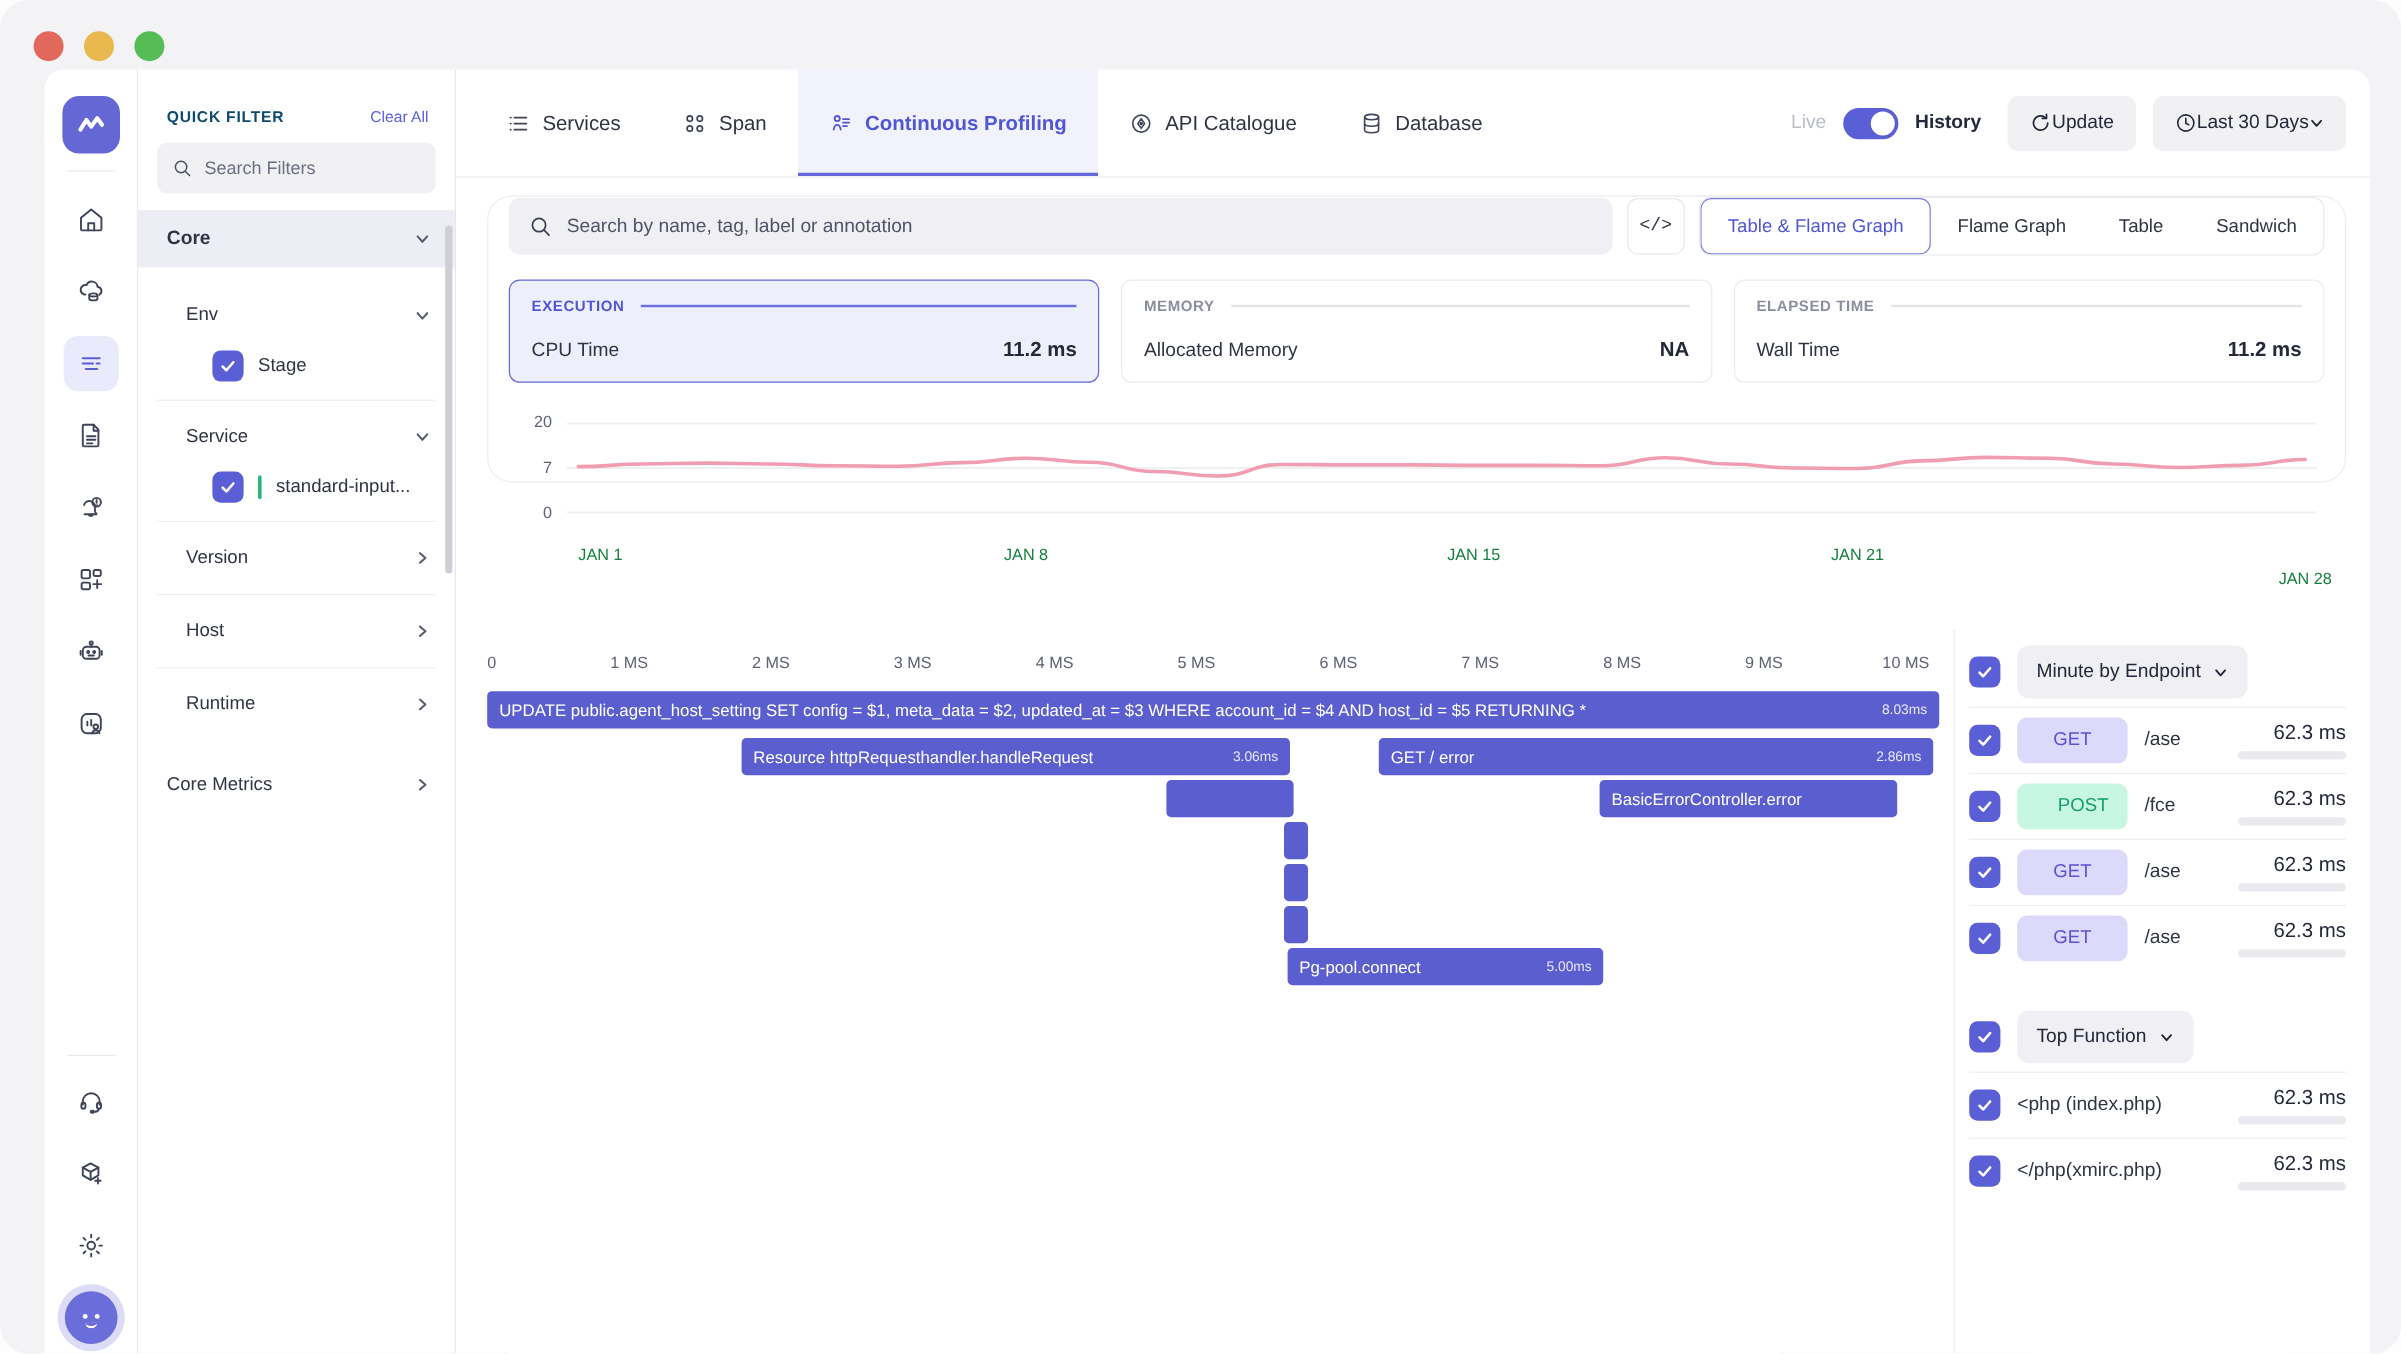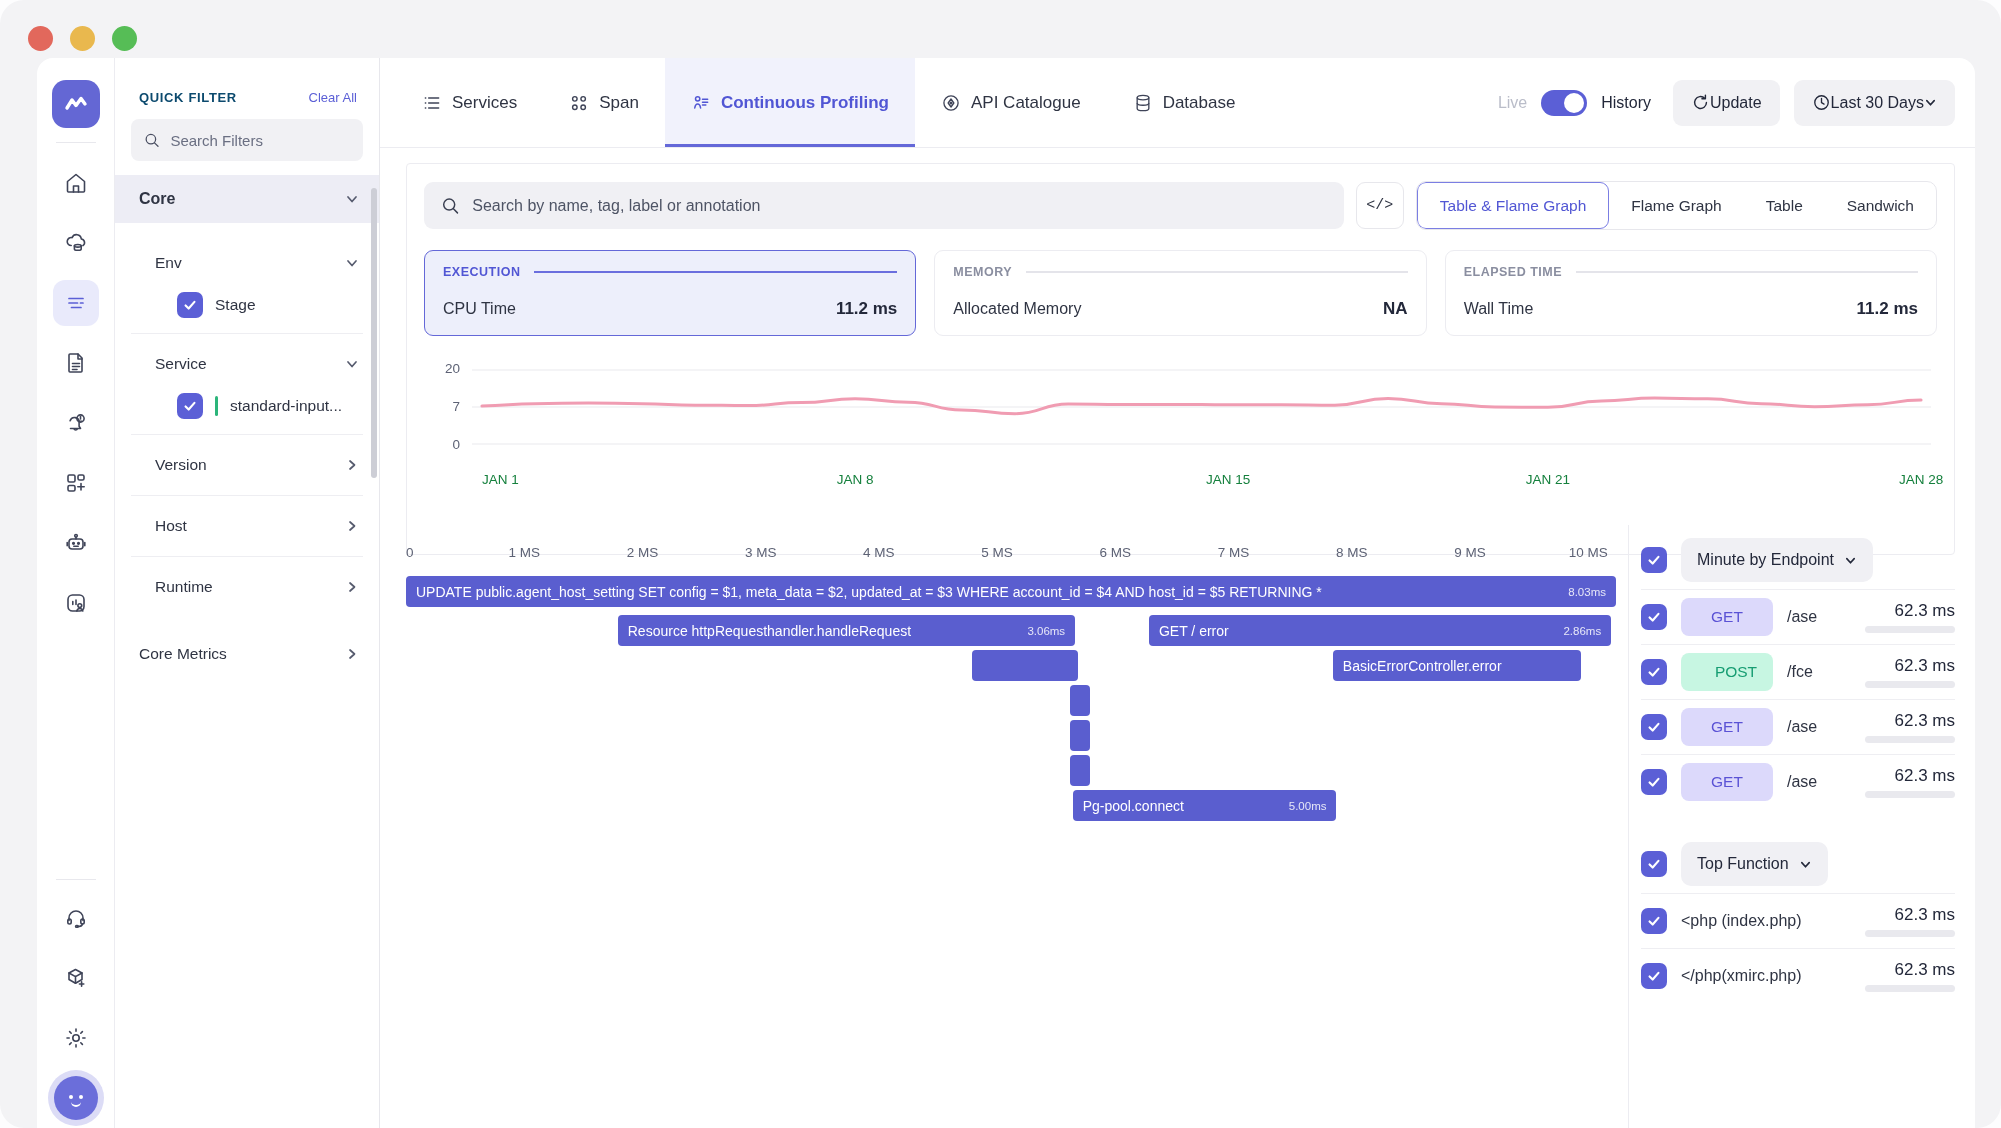--- a/index.html
+++ b/index.html
@@ -46,27 +46,27 @@
   .checkbox { width:26px; height:26px; border-radius:7px; background:#5b5fd6; display:flex; align-items:center; justify-content:center; flex:none; cursor:pointer; }
 
   
   .main { position:absolute; left:343px; top:0; right:0; bottom:0; }
   .tabbar { height:90px; border-bottom:1px solid #ececf1; display:flex; align-items:center; padding-left:16px; }
   .tab { height:100%; display:flex; align-items:center; gap:10px; padding:0 26px; font-size:17px; color:#2f3443; cursor:pointer; }
   .tab.active { background:#f1f2fc; box-shadow:inset 0 -3px 0 #6468d8; color:#5156d4; font-weight:bold; }
   .tab .ticon { color:#3f4458; } .tab.active .ticon{ color:#5156d4; }
   .tab-right { margin-left:auto; display:flex; align-items:center; gap:14px; padding-right:20px; }
   .live-lbl { font-size:16px; color:#babdc9; }
-  .hist-lbl { font-size:16px; color:#23283a; font-weight:normal; }
+  .hist-lbl { font-size:16px; color:#23283a; font-weight:bold; }
   .toggle { width:46px; height:26px; border-radius:13px; background:#5b5fd6; position:relative; cursor:pointer; }
   .toggle .knob { position:absolute; right:3px; top:3px; width:20px; height:20px; border-radius:50%; background:#fff; }
   .pill-btn { height:46px; background:#f1f1f4; border-radius:9px; display:flex; align-items:center; gap:0; padding:0 18px; font-size:16px; color:#23283a; cursor:pointer; }
 
   
-  .upper-card { position:absolute; left:26px; right:20px; top:105px; height:392px; border:1px solid #ececf1; border-radius:4px; padding:17px 17px 0; }
+  .upper-card { position:absolute; left:26px; right:20px; top:105px; height:239px; border:1px solid #ececf1; border-radius:20px; padding:0 17px 0; }
   .search-row { display:flex; align-items:center; gap:12px; }
   .main-search { flex:1; height:47px; background:#f0f0f4; border-radius:9px; display:flex; align-items:center; gap:12px; padding:0 16px; }
   .main-search input { border:none; outline:none; background:transparent; width:100%; font-size:16px; color:#3a3f51; font-family:"Liberation Sans",sans-serif; }
   .main-search input::placeholder { color:#4e5465; }
   .code-btn { width:48px; height:47px; border:1px solid #e7e7ec; border-radius:9px; display:flex; align-items:center; justify-content:center; font-size:15px; color:#2f3443; cursor:pointer; background:#fff; font-family:"Liberation Mono",monospace; }
   .segmented { display:flex; border:1px solid #e7e7ec; border-radius:10px; height:49px; align-items:stretch; overflow:hidden; background:#fff; }
   .seg-item { display:flex; align-items:center; padding:0 22px; font-size:15.5px; color:#2f3443; cursor:pointer; }
   .seg-item.selected { border:1.5px solid #7b7ee3; border-radius:9px; color:#5156d4; background:#fff; }
 
   
@@ -486,21 +486,21 @@
                 <line x1="0" y1="49" x2="1470" y2="49" stroke="#f0f0f3" stroke-width="1.5"></line>
                 <line x1="0" y1="86" x2="1470" y2="86" stroke="#f0f0f3" stroke-width="1.5"></line>
                 <path d="M 10 47.88999999999999 C 36.85185185185185 47.88999999999999, 36.85185185185185 45.669999999999995, 63.7037037037037 45.669999999999995 C 90.55555555555556 45.669999999999995, 90.55555555555556 44.93, 117.4074074074074 44.93 C 144.25925925925927 44.93, 144.25925925925927 45.669999999999995, 171.11111111111111 45.669999999999995 C 197.96296296296296 45.669999999999995, 197.96296296296296 47.15, 224.8148148148148 47.15 C 251.66666666666669 47.15, 251.66666666666669 47.519999999999996, 278.51851851851853 47.519999999999996 C 305.3703703703704 47.519999999999996, 305.3703703703704 44.56, 332.22222222222223 44.56 C 359.0740740740741 44.56, 359.0740740740741 40.86, 385.9259259259259 40.86 C 412.77777777777777 40.86, 412.77777777777777 44.19, 439.6296296296296 44.19 C 466.48148148148147 44.19, 466.48148148148147 51.96, 493.3333333333333 51.96 C 520.1851851851852 51.96, 520.1851851851852 55.66, 547.0370370370371 55.66 C 573.8888888888889 55.66, 573.8888888888889 46.03999999999999, 600.7407407407408 46.03999999999999 C 627.5925925925926 46.03999999999999, 627.5925925925926 46.410000000000004, 654.4444444444445 46.410000000000004 C 681.2962962962963 46.410000000000004, 681.2962962962963 46.410000000000004, 708.1481481481482 46.410000000000004 C 735 46.410000000000004, 735 46.78, 761.8518518518518 46.78 C 788.7037037037037 46.78, 788.7037037037037 46.78, 815.5555555555555 46.78 C 842.4074074074074 46.78, 842.4074074074074 47.15, 869.2592592592592 47.15 C 896.1111111111111 47.15, 896.1111111111111 40.489999999999995, 922.9629629629629 40.489999999999995 C 949.8148148148148 40.489999999999995, 949.8148148148148 45.669999999999995, 976.6666666666666 45.669999999999995 C 1003.5185185185185 45.669999999999995, 1003.5185185185185 49, 1030.3703703703704 49 C 1057.2222222222222 49, 1057.2222222222222 49.37, 1084.0740740740741 49.37 C 1110.925925925926 49.37, 1110.925925925926 43.08, 1137.7777777777778 43.08 C 1164.6296296296296 43.08, 1164.6296296296296 40.12, 1191.4814814814815 40.12 C 1218.3333333333335 40.12, 1218.3333333333335 40.86, 1245.1851851851852 40.86 C 1272.037037037037 40.86, 1272.037037037037 45.669999999999995, 1298.888888888889 45.669999999999995 C 1325.7407407407409 45.669999999999995, 1325.7407407407409 48.63, 1352.5925925925926 48.63 C 1379.4444444444443 48.63, 1379.4444444444443 46.78, 1406.2962962962963 46.78 C 1433.1481481481483 46.78, 1433.1481481481483 41.97, 1460 41.97" fill="none" stroke="#f09cb2" stroke-width="3" stroke-linecap="round"></path>
               </svg>
           </div>
           <div class="xlabs" id="xlabs">
               <span class="xlab first" style="left: 0.680272%;">JAN 1</span>
               <span class="xlab" style="left: 26.2535%;">JAN 8</span>
               <span class="xlab" style="left: 51.8267%;">JAN 15</span>
               <span class="xlab" style="left: 73.7465%;">JAN 21</span>
-              <span class="xlab" style="left: 99.3197%;">JAN 28</span>
+              <span class="xlab" style="left: 99.3197%; margin-top: 20px;">JAN 28</span>
             </div>
         </div>
       </div>
 
       <div class="flame">
         <div class="ruler" id="ruler">
             <span class="rl first" style="left: 0%;">0</span>
             <span class="rl" style="left: 9.77%;">1 MS</span>
             <span class="rl" style="left: 19.54%;">2 MS</span>
             <span class="rl" style="left: 29.31%;">3 MS</span>

